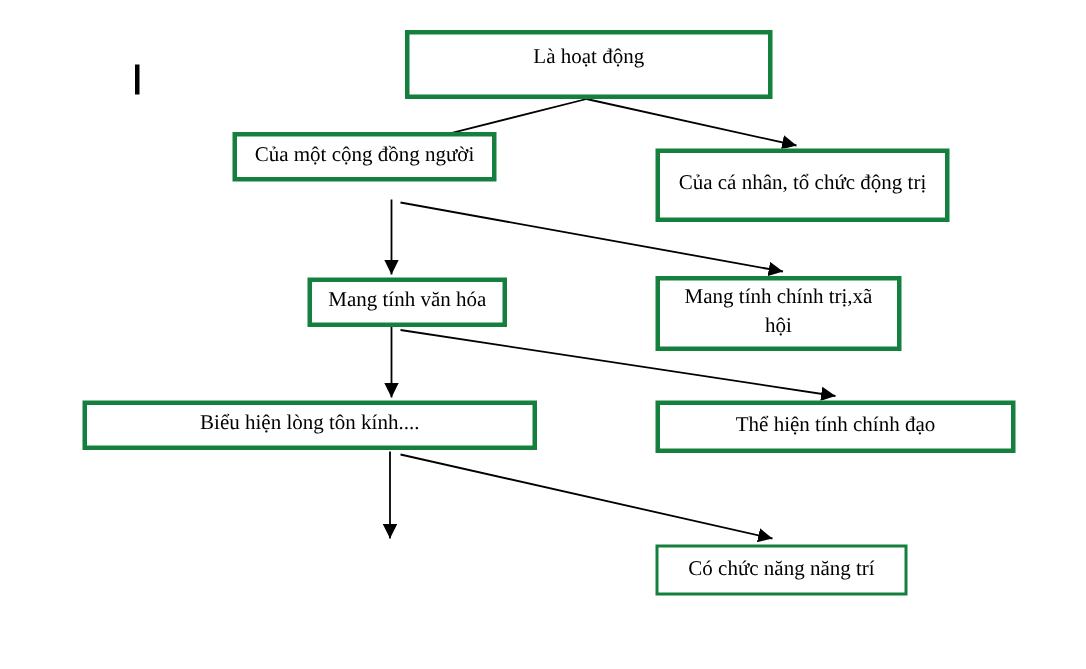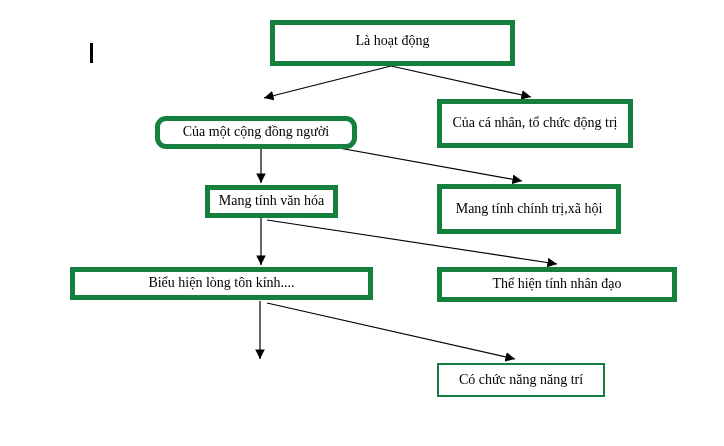--- a/index.html
+++ b/index.html
@@ -15,35 +15,35 @@
   .edges {
     position: absolute;
     left: 0; top: 0;
     width: 724px; height: 446px;
     pointer-events: none;
   }
   .edges line { stroke: #000000; stroke-width: 1.2; }
   .node {
     position: absolute;
     box-sizing: border-box;
-    border: 5px solid #15803d;
+    border: 3px solid #15803d;
     background: #ffffff;
     display: flex;
     align-items: center;
     justify-content: center;
     text-align: center;
     font-size: 14px;
     line-height: 1.35;
   }
   #n-root          { left: 270px; top: 20px;  width: 245px; height: 46px; align-items: flex-start; padding-top: 7px; }
-  #n-community     { left: 155px; top: 116px; width: 202px; height: 33px; border-radius: 11px; }
+  #n-community     { left: 155px; top: 88px; width: 176px; height: 33px; }
   #n-individual    { left: 437px; top: 99px;  width: 196px; height: 49px; padding: 0 10px; }
   #n-cultural      { left: 205px; top: 185px; width: 133px; height: 33px; }
-  #n-political     { left: 437px; top: 184px; width: 184px; height: 50px; padding: 0 12px; }
-  #n-reverence     { left: 55px;  top: 267px; width: 303px; height: 33px; margin-left: 15px; }
+  #n-political     { left: 437px; top: 184px; width: 164px; height: 50px; padding: 0 12px; }
+  #n-reverence     { left: 55px;  top: 267px; width: 303px; height: 33px; }
   #n-humanity      { left: 437px; top: 267px; width: 240px; height: 35px; }
   #n-dreams        { left: 48px;  top: 362px; width: 308px; height: 53px; padding: 0 28px; }
   #n-entertainment { left: 437px; top: 363px; width: 168px; height: 34px; border-width: 2px; }
   .text-cursor {
     position: absolute;
     left: 90px; top: 43px;
     width: 3px; height: 20px;
     background: #000000;
   }
 </style>
@@ -73,20 +73,20 @@
   <div class="node" id="n-community">Của một cộng đồng người</div>
 
   <div class="node" id="n-individual">Của cá nhân, tổ chức động trị</div>
 
   <div class="node" id="n-cultural">Mang tính văn hóa</div>
 
   <div class="node" id="n-political">Mang tính chính trị,xã hội</div>
 
   <div class="node" id="n-reverence">Biểu hiện lòng tôn kính....</div>
 
-  <div class="node" id="n-humanity">Thể hiện tính nhân đạo</div>
+  <div class="node" id="n-humanity">Thể hiện tính chính đạo</div>
 
 
   <div class="node" id="n-entertainment">Có chức năng năng trí</div>
 
   <div class="text-cursor"></div>
 
 </div>
 
 </body></html>

